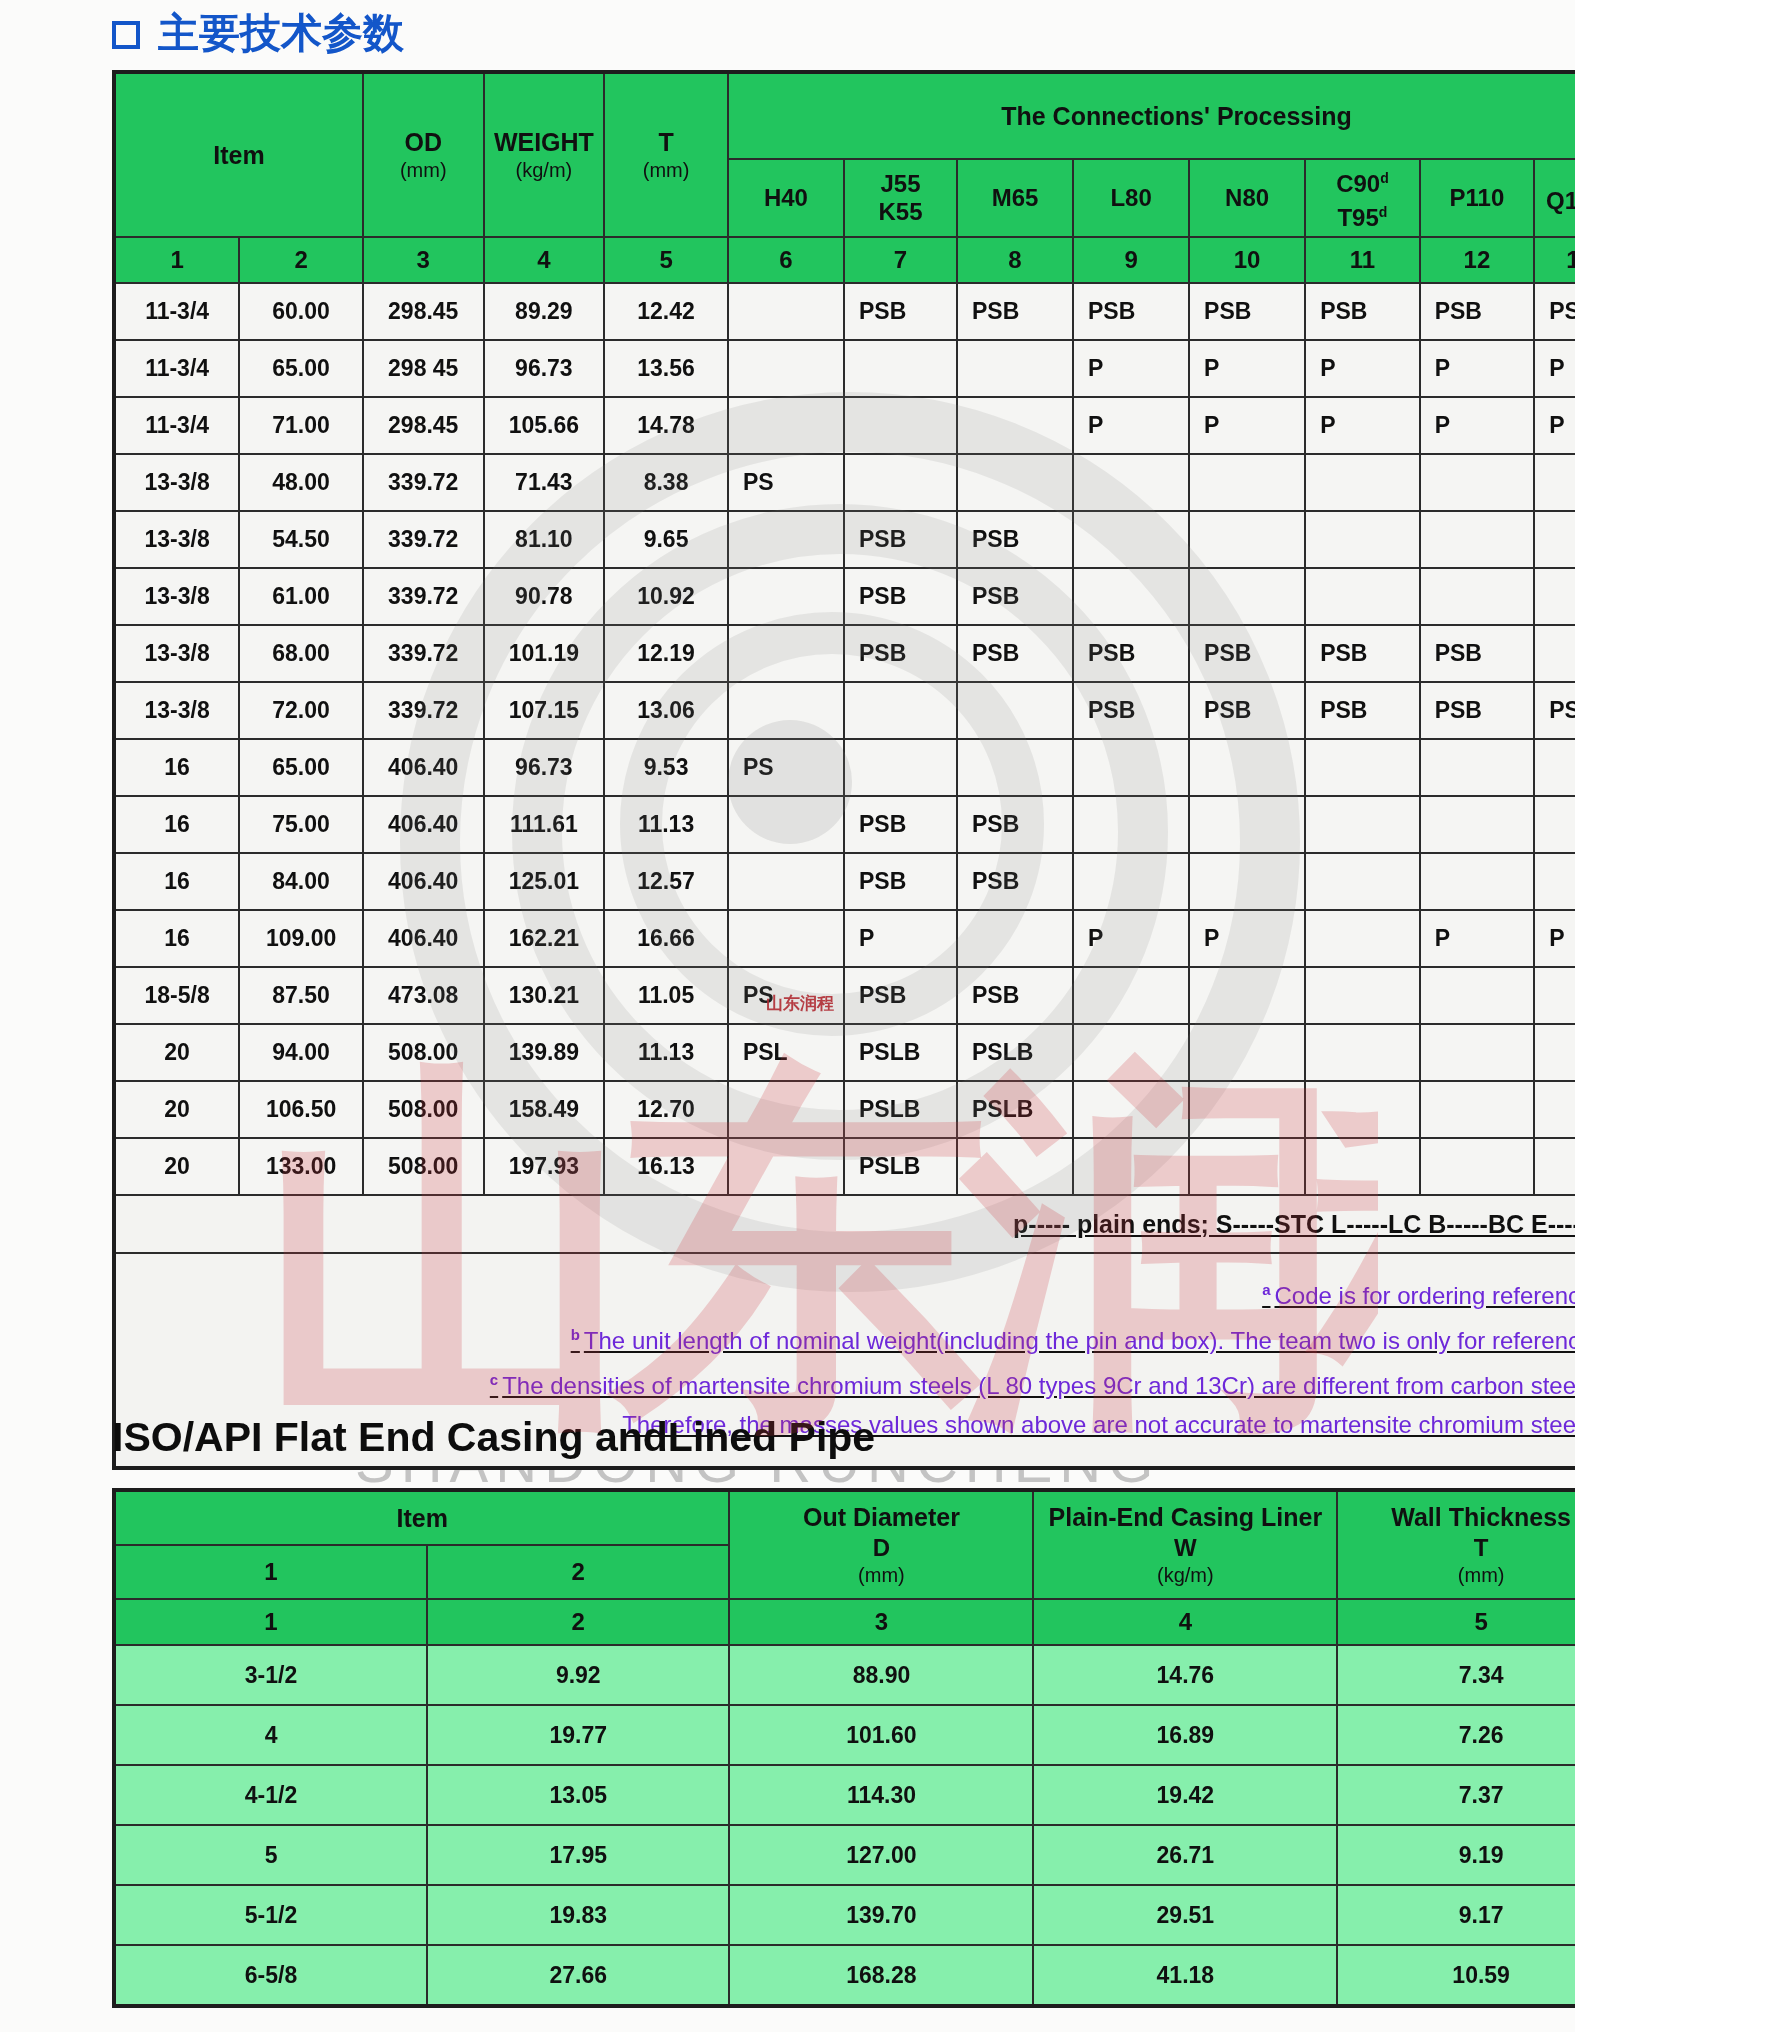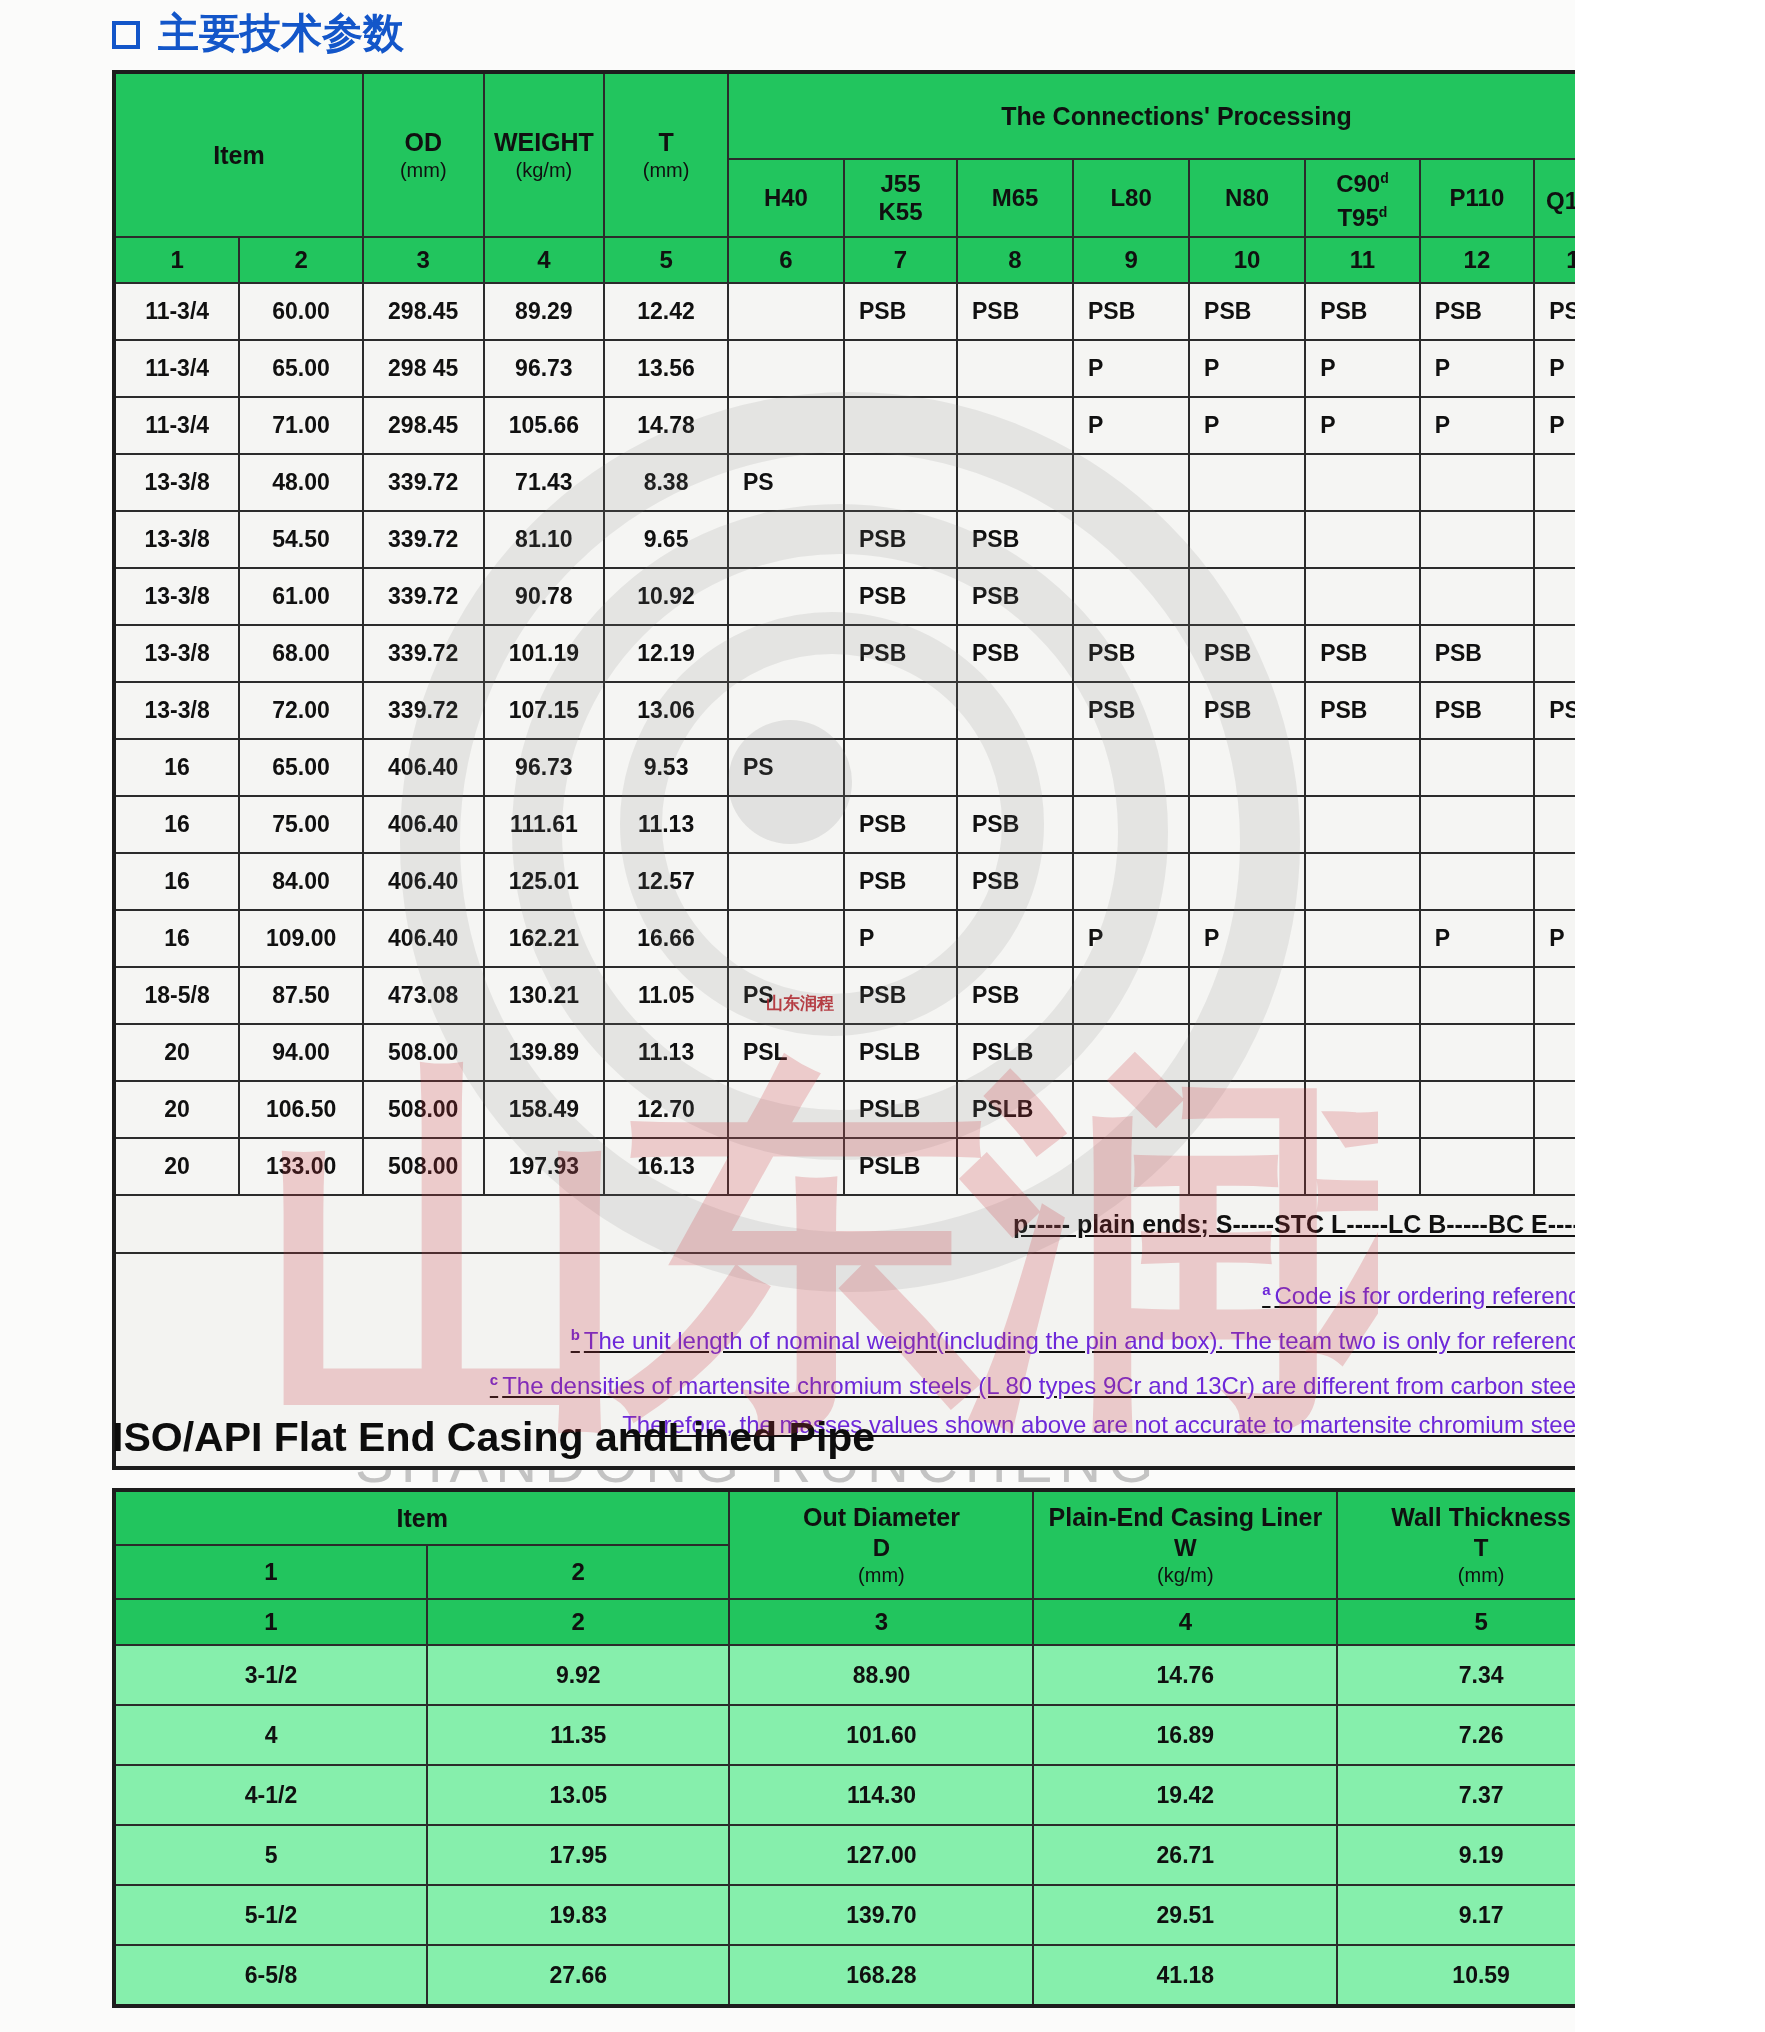--- a/index.html
+++ b/index.html
@@ -467,21 +467,21 @@
     <tbody id="t2-body">
         <tr>
           <td>3-1/2</td>
           <td class="shade">9.92</td>
           <td>88.90</td>
           <td class="shade">14.76</td>
           <td>7.34</td>
         </tr>
         <tr>
           <td>4</td>
-          <td class="shade">11.35</td>
+          <td class="shade">19.77</td>
           <td>101.60</td>
           <td class="shade">16.89</td>
           <td>7.26</td>
         </tr>
         <tr>
           <td>4-1/2</td>
           <td class="shade">13.05</td>
           <td>114.30</td>
           <td class="shade">19.42</td>
           <td>7.37</td>

